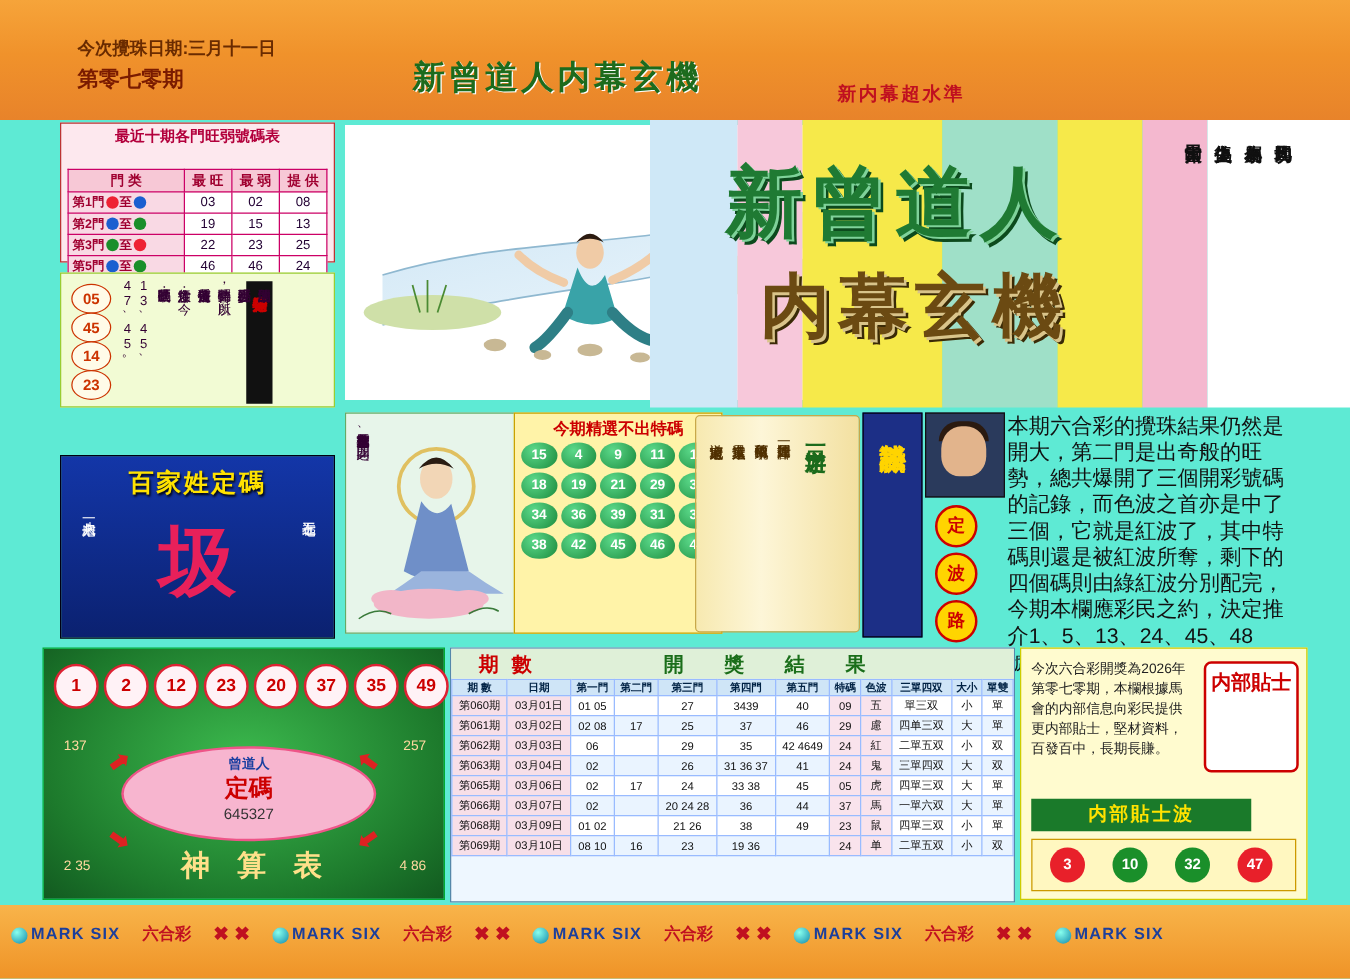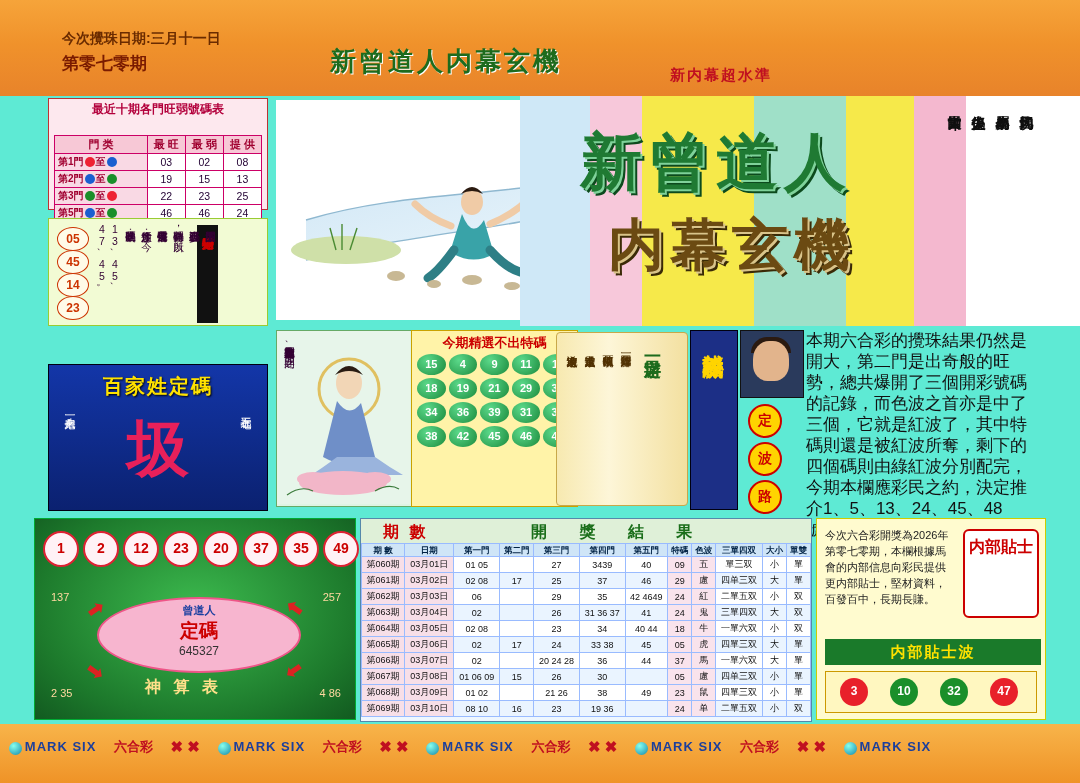--- a/index.html
+++ b/index.html
@@ -94,41 +94,41 @@
   .lucky .row{position:absolute;left:8px;top:12px;display:flex;gap:4px;}
   .lucky .row span{width:32px;height:32px;border-radius:50%;background:#fff2f6;border:2px solid #d23;
                    color:#c00;font-size:14px;font-weight:bold;text-align:center;line-height:30px;}
   .oval{position:absolute;left:62px;top:78px;width:200px;height:72px;border-radius:50%;
         background:#f7b5cf;border:2px solid #e58;}
   .oval .zdr{text-align:center;font-size:11px;font-weight:bold;color:#1a3fa0;padding-top:4px;}
   .oval .dm{text-align:center;font-size:19px;font-weight:bold;color:#c00;}
   .oval .code{text-align:center;font-size:12px;color:#333;}
   .lk{position:absolute;font-size:11px;color:#ffd9a0;}
   .arrow{position:absolute;color:#d22;font-size:20px;font-weight:bold;}
-  .shensuan{position:absolute;left:110px;top:158px;font-size:16px;font-weight:bold;color:#ffe08a;letter-spacing:4px;}
+  .shensuan{position:absolute;left:110px;top:158px;font-size:23px;font-weight:bold;color:#ffe08a;letter-spacing:4px;font-family:Liberation Mono, monospace;}
 
   
   .restbl{position:absolute;left:360px;top:518px;width:450px;height:202px;background:#eef7ff;border:1px solid #58a;}
   .restbl .cap{position:relative;height:24px;background:#dff0d8;}
   .restbl .cap .c1{position:absolute;left:22px;top:3px;font-size:16px;font-weight:bold;color:#c00;letter-spacing:3px;}
   .restbl .cap .c2{position:absolute;left:170px;top:3px;font-size:16px;font-weight:bold;color:#1a6e1a;letter-spacing:14px;}
   table.res{border-collapse:collapse;width:450px;}
   table.res th{font-size:8.5px;background:#cfe5f7;border:1px solid #9bf;color:#024;padding:1px;line-height:10px;}
   table.res td{font-size:9px;border:1px solid #9bf;text-align:center;padding:1px 1px;color:#111;white-space:nowrap;}
   table.res tr:nth-child(odd) td{background:#ffffff;}
   table.res tr:nth-child(even) td{background:#eaf4ff;}
   td.iss{background:#f7dfe8 !important;font-size:8.5px;}
   td.pk{background:#f9e3ec !important;}
 
   
   .tips{position:absolute;left:816px;top:518px;width:228px;height:200px;background:#fffbcf;border:1px solid #cc0;}
   .tips .txt{position:absolute;left:8px;top:8px;width:128px;font-size:11px;line-height:16px;color:#222;}
   .tips .stamp{position:absolute;left:146px;top:10px;width:72px;height:82px;border:2px solid #c00;border-radius:6px;
                background:#fff;color:#c00;font-size:16px;font-weight:bold;text-align:center;line-height:26px;padding-top:3px;}
-  .tips .bar{position:absolute;left:8px;top:120px;width:216px;height:26px;background:#1a7a2a;color:#ffe200;
+  .tips .bar{position:absolute;left:8px;top:120px;width:176px;height:26px;background:#1a7a2a;color:#ffe200;
              font-size:15px;font-weight:bold;text-align:center;line-height:26px;letter-spacing:2px;}
   .tips .balls{position:absolute;left:8px;top:152px;width:210px;height:40px;background:#fff7c0;border:1px solid #c90;}
   .tips .balls div{position:absolute;top:6px;width:28px;height:28px;border-radius:50%;text-align:center;
                    line-height:26px;font-size:12px;font-weight:bold;color:#fff;}
 
   
   .footer{position:absolute;left:0;top:724px;width:1080px;height:59px;
           background:linear-gradient(to bottom,#f8b44a,#ef9327);}
   .footer .items{position:absolute;left:0;top:14px;width:940px;display:flex;justify-content:space-around;align-items:center;}
   .footer .mk{font-size:13px;font-weight:bold;color:#1c3f9c;letter-spacing:1px;}
@@ -449,34 +449,20 @@
             <td>26</td>
             <td>31 36 37</td>
             <td>41</td>
             <td class="pk">24</td>
             <td class="pk">鬼</td>
             <td>三單四双</td>
             <td>大</td>
             <td>双</td>
           </tr>
           <tr>
-            <td class="iss">第064期</td>
-            <td class="iss">03月05日</td>
-            <td>02 08</td>
-            <td></td>
-            <td>23</td>
-            <td>34</td>
-            <td>40 44</td>
-            <td class="pk">18</td>
-            <td class="pk">牛</td>
-            <td>一單六双</td>
-            <td>小</td>
-            <td>双</td>
-          </tr>
-          <tr>
             <td class="iss">第065期</td>
             <td class="iss">03月06日</td>
             <td>02</td>
             <td>17</td>
             <td>24</td>
             <td>33 38</td>
             <td>45</td>
             <td class="pk">05</td>
             <td class="pk">虎</td>
             <td>四單三双</td>
@@ -488,34 +474,20 @@
             <td class="iss">03月07日</td>
             <td>02</td>
             <td></td>
             <td>20 24 28</td>
             <td>36</td>
             <td>44</td>
             <td class="pk">37</td>
             <td class="pk">馬</td>
             <td>一單六双</td>
             <td>大</td>
-            <td>單</td>
-          </tr>
-          <tr>
-            <td class="iss">第067期</td>
-            <td class="iss">03月08日</td>
-            <td>01 06 09</td>
-            <td>15</td>
-            <td>26</td>
-            <td>30</td>
-            <td></td>
-            <td class="pk">05</td>
-            <td class="pk">慮</td>
-            <td>四单三双</td>
-            <td>小</td>
             <td>單</td>
           </tr>
           <tr>
             <td class="iss">第068期</td>
             <td class="iss">03月09日</td>
             <td>01 02</td>
             <td></td>
             <td>21 26</td>
             <td>38</td>
             <td>49</td>

